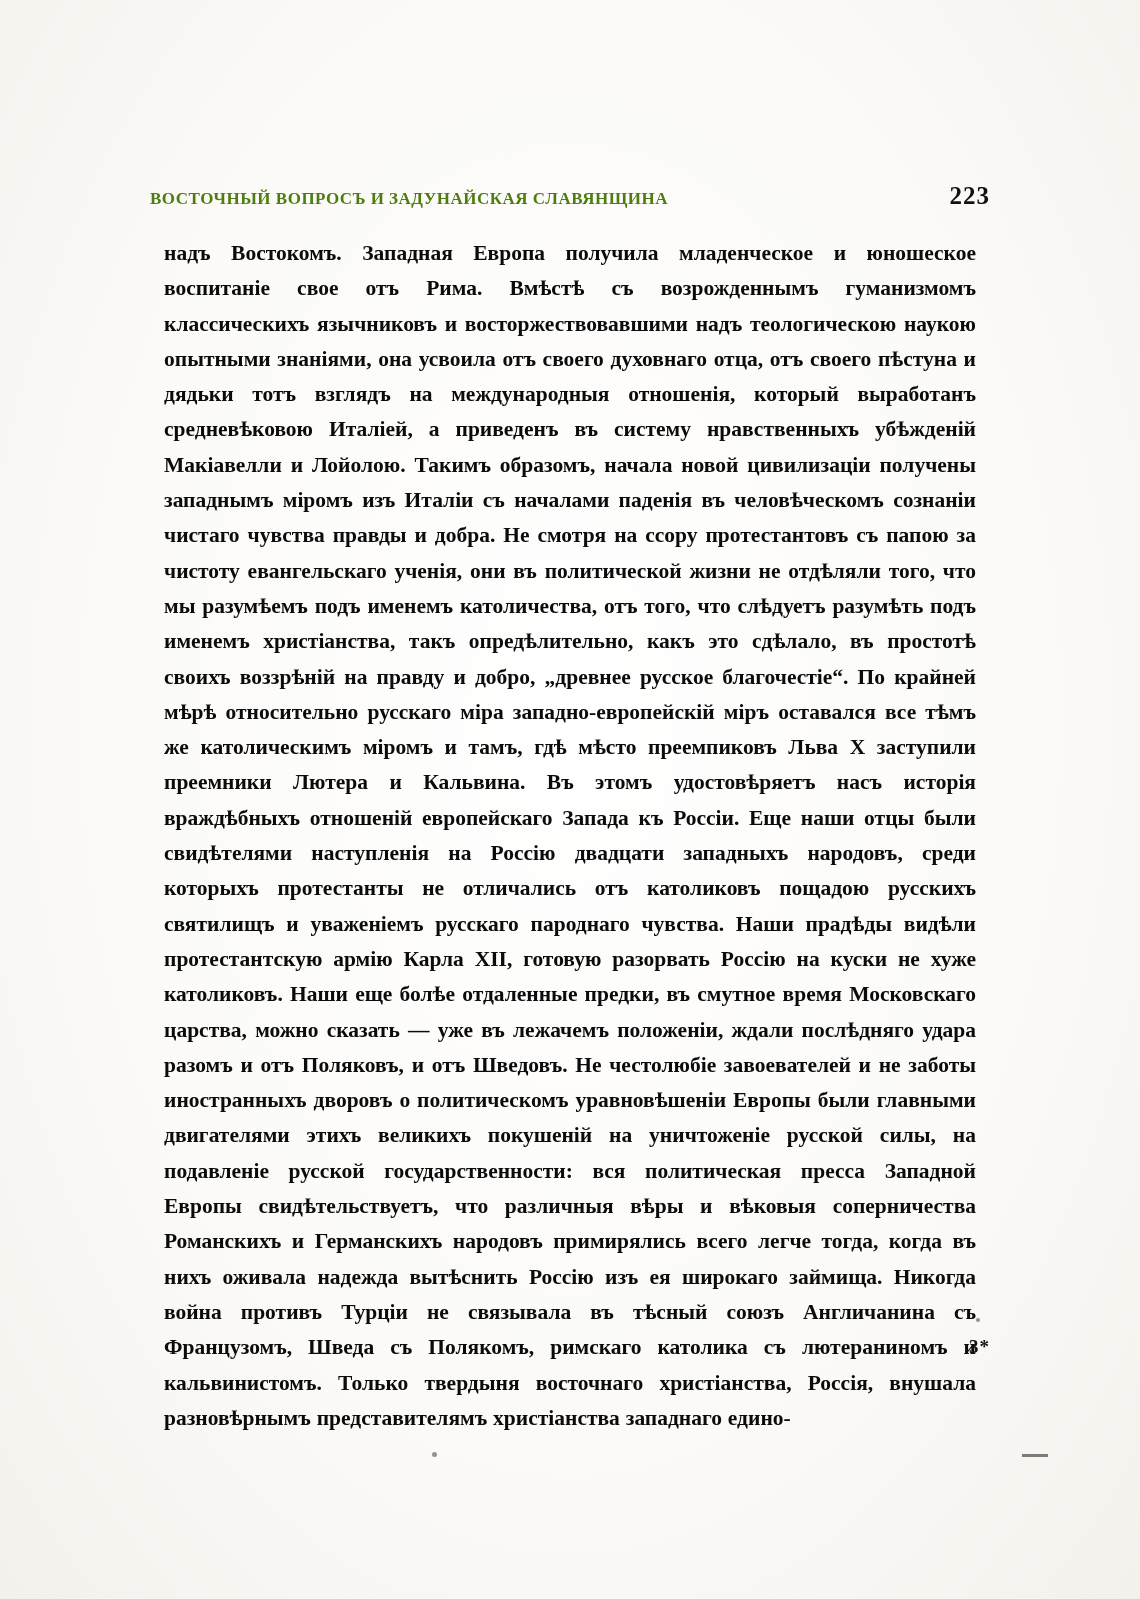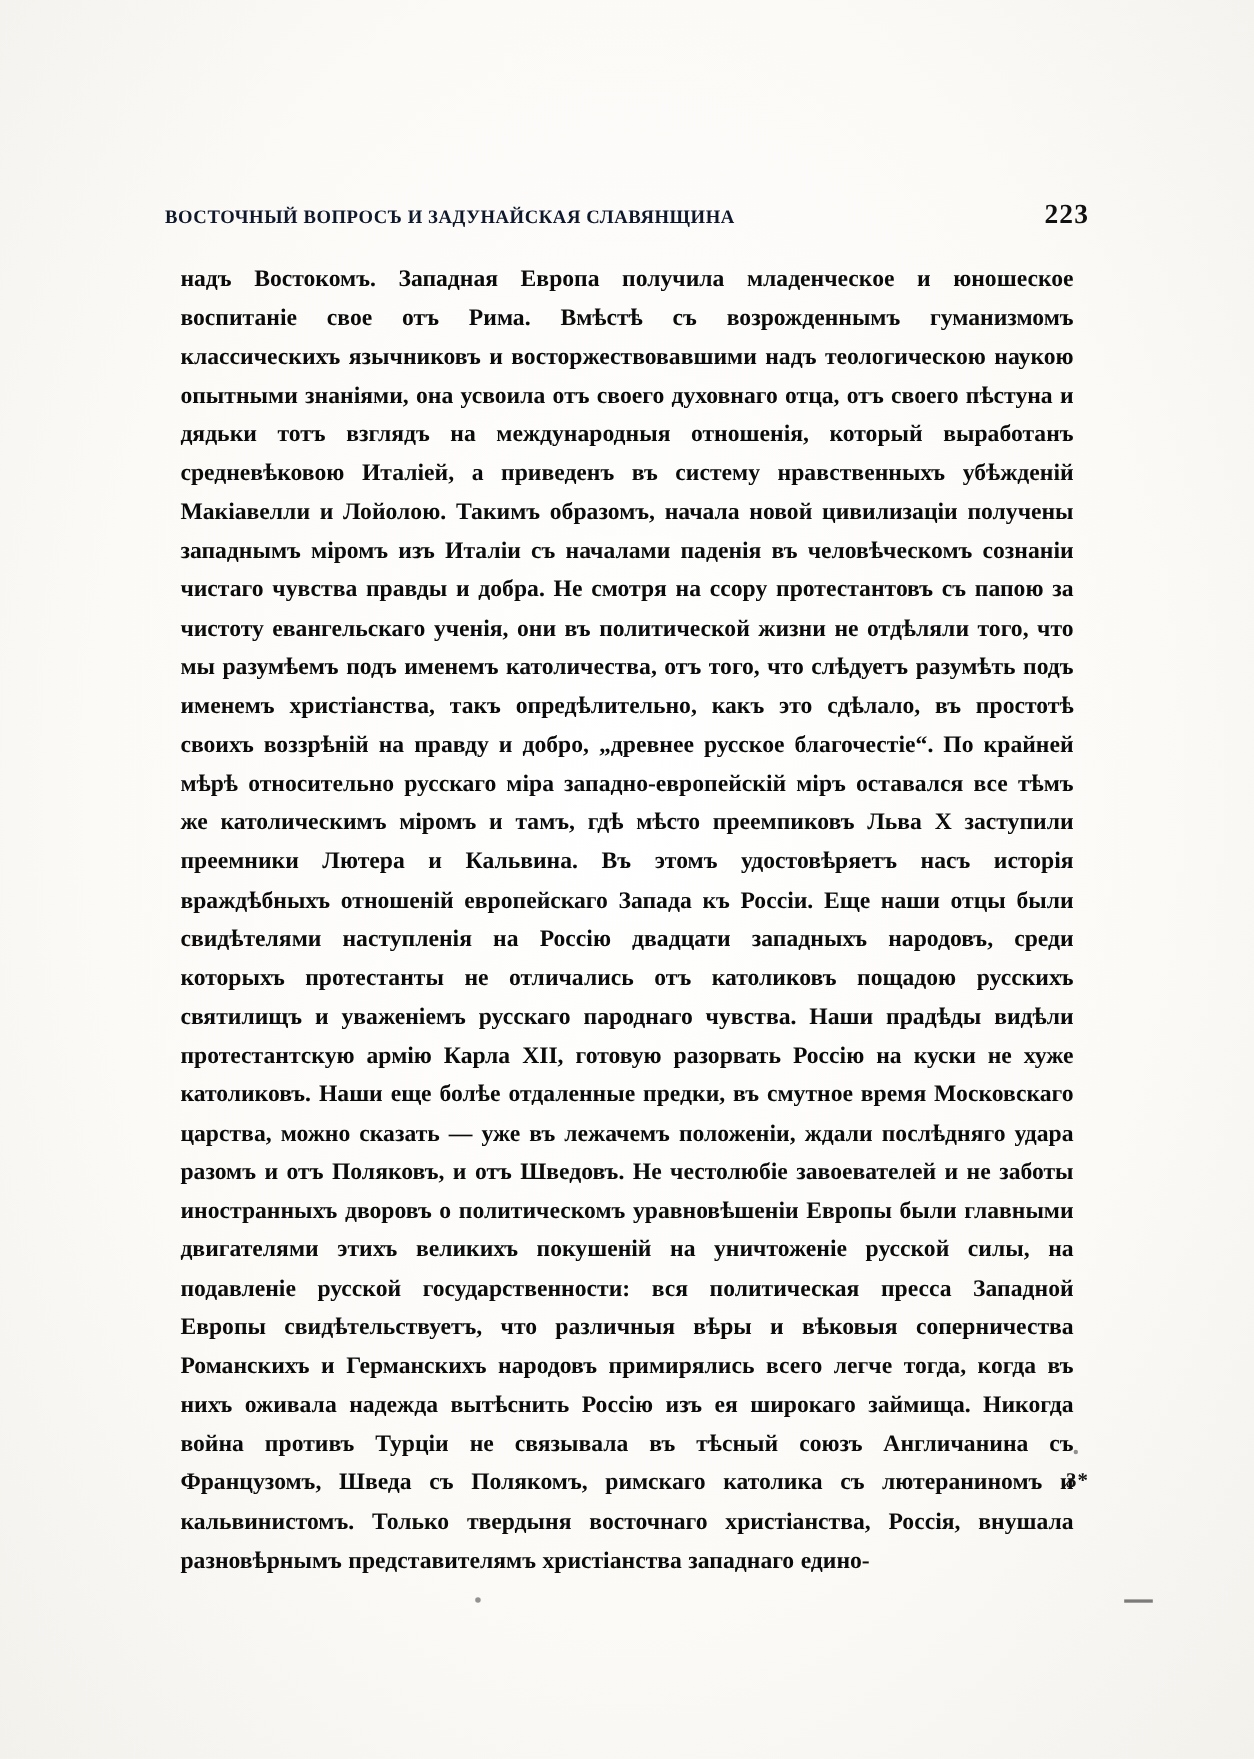--- a/index.html
+++ b/index.html
@@ -35,21 +35,21 @@
     display: flex;
     align-items: baseline;
     justify-content: space-between;
     width: 100%;
     margin-bottom: 26px;
   }
   .runhead-title {
     font-size: 17px;
     letter-spacing: 0.5px;
     font-weight: 700;
-    color: #0f172a;
+    color: #4d7c0f;
     white-space: nowrap;
     transform: scaleY(1.02);
   }
   .runhead-page {
     font-size: 25px;
     font-weight: 700;
     color: #111;
     margin-left: 0;
     letter-spacing: 1px;
   }

